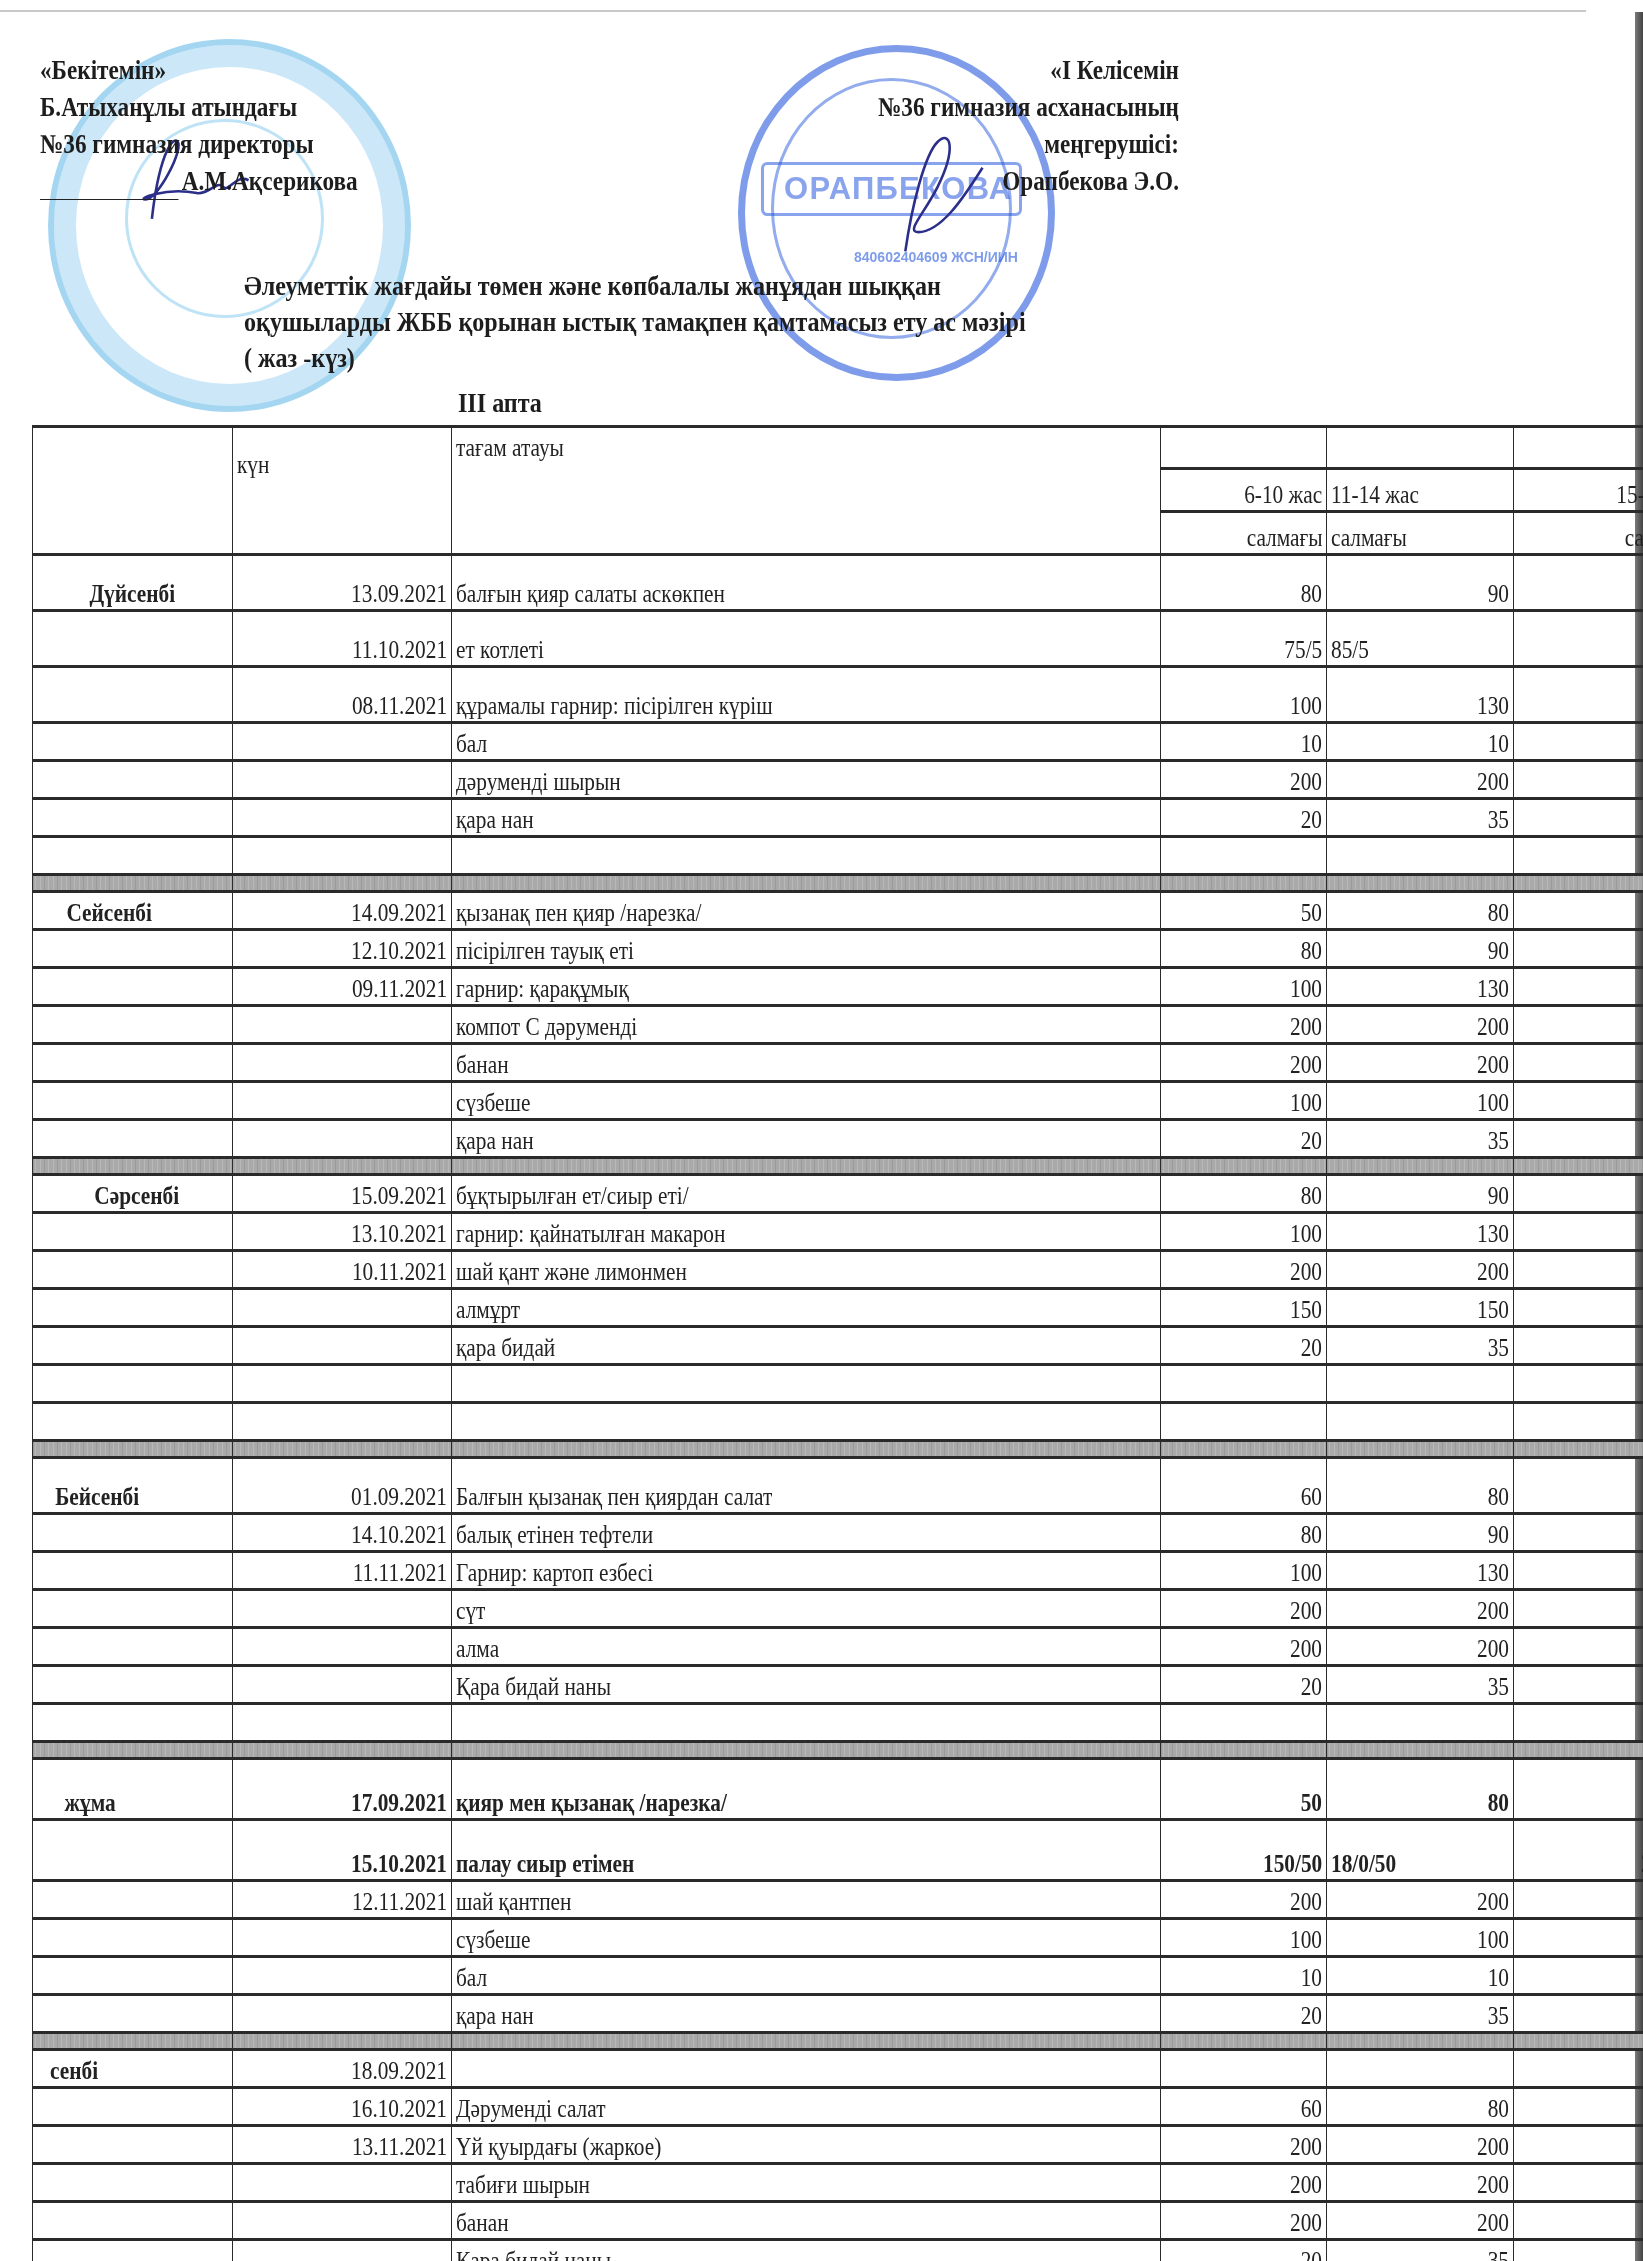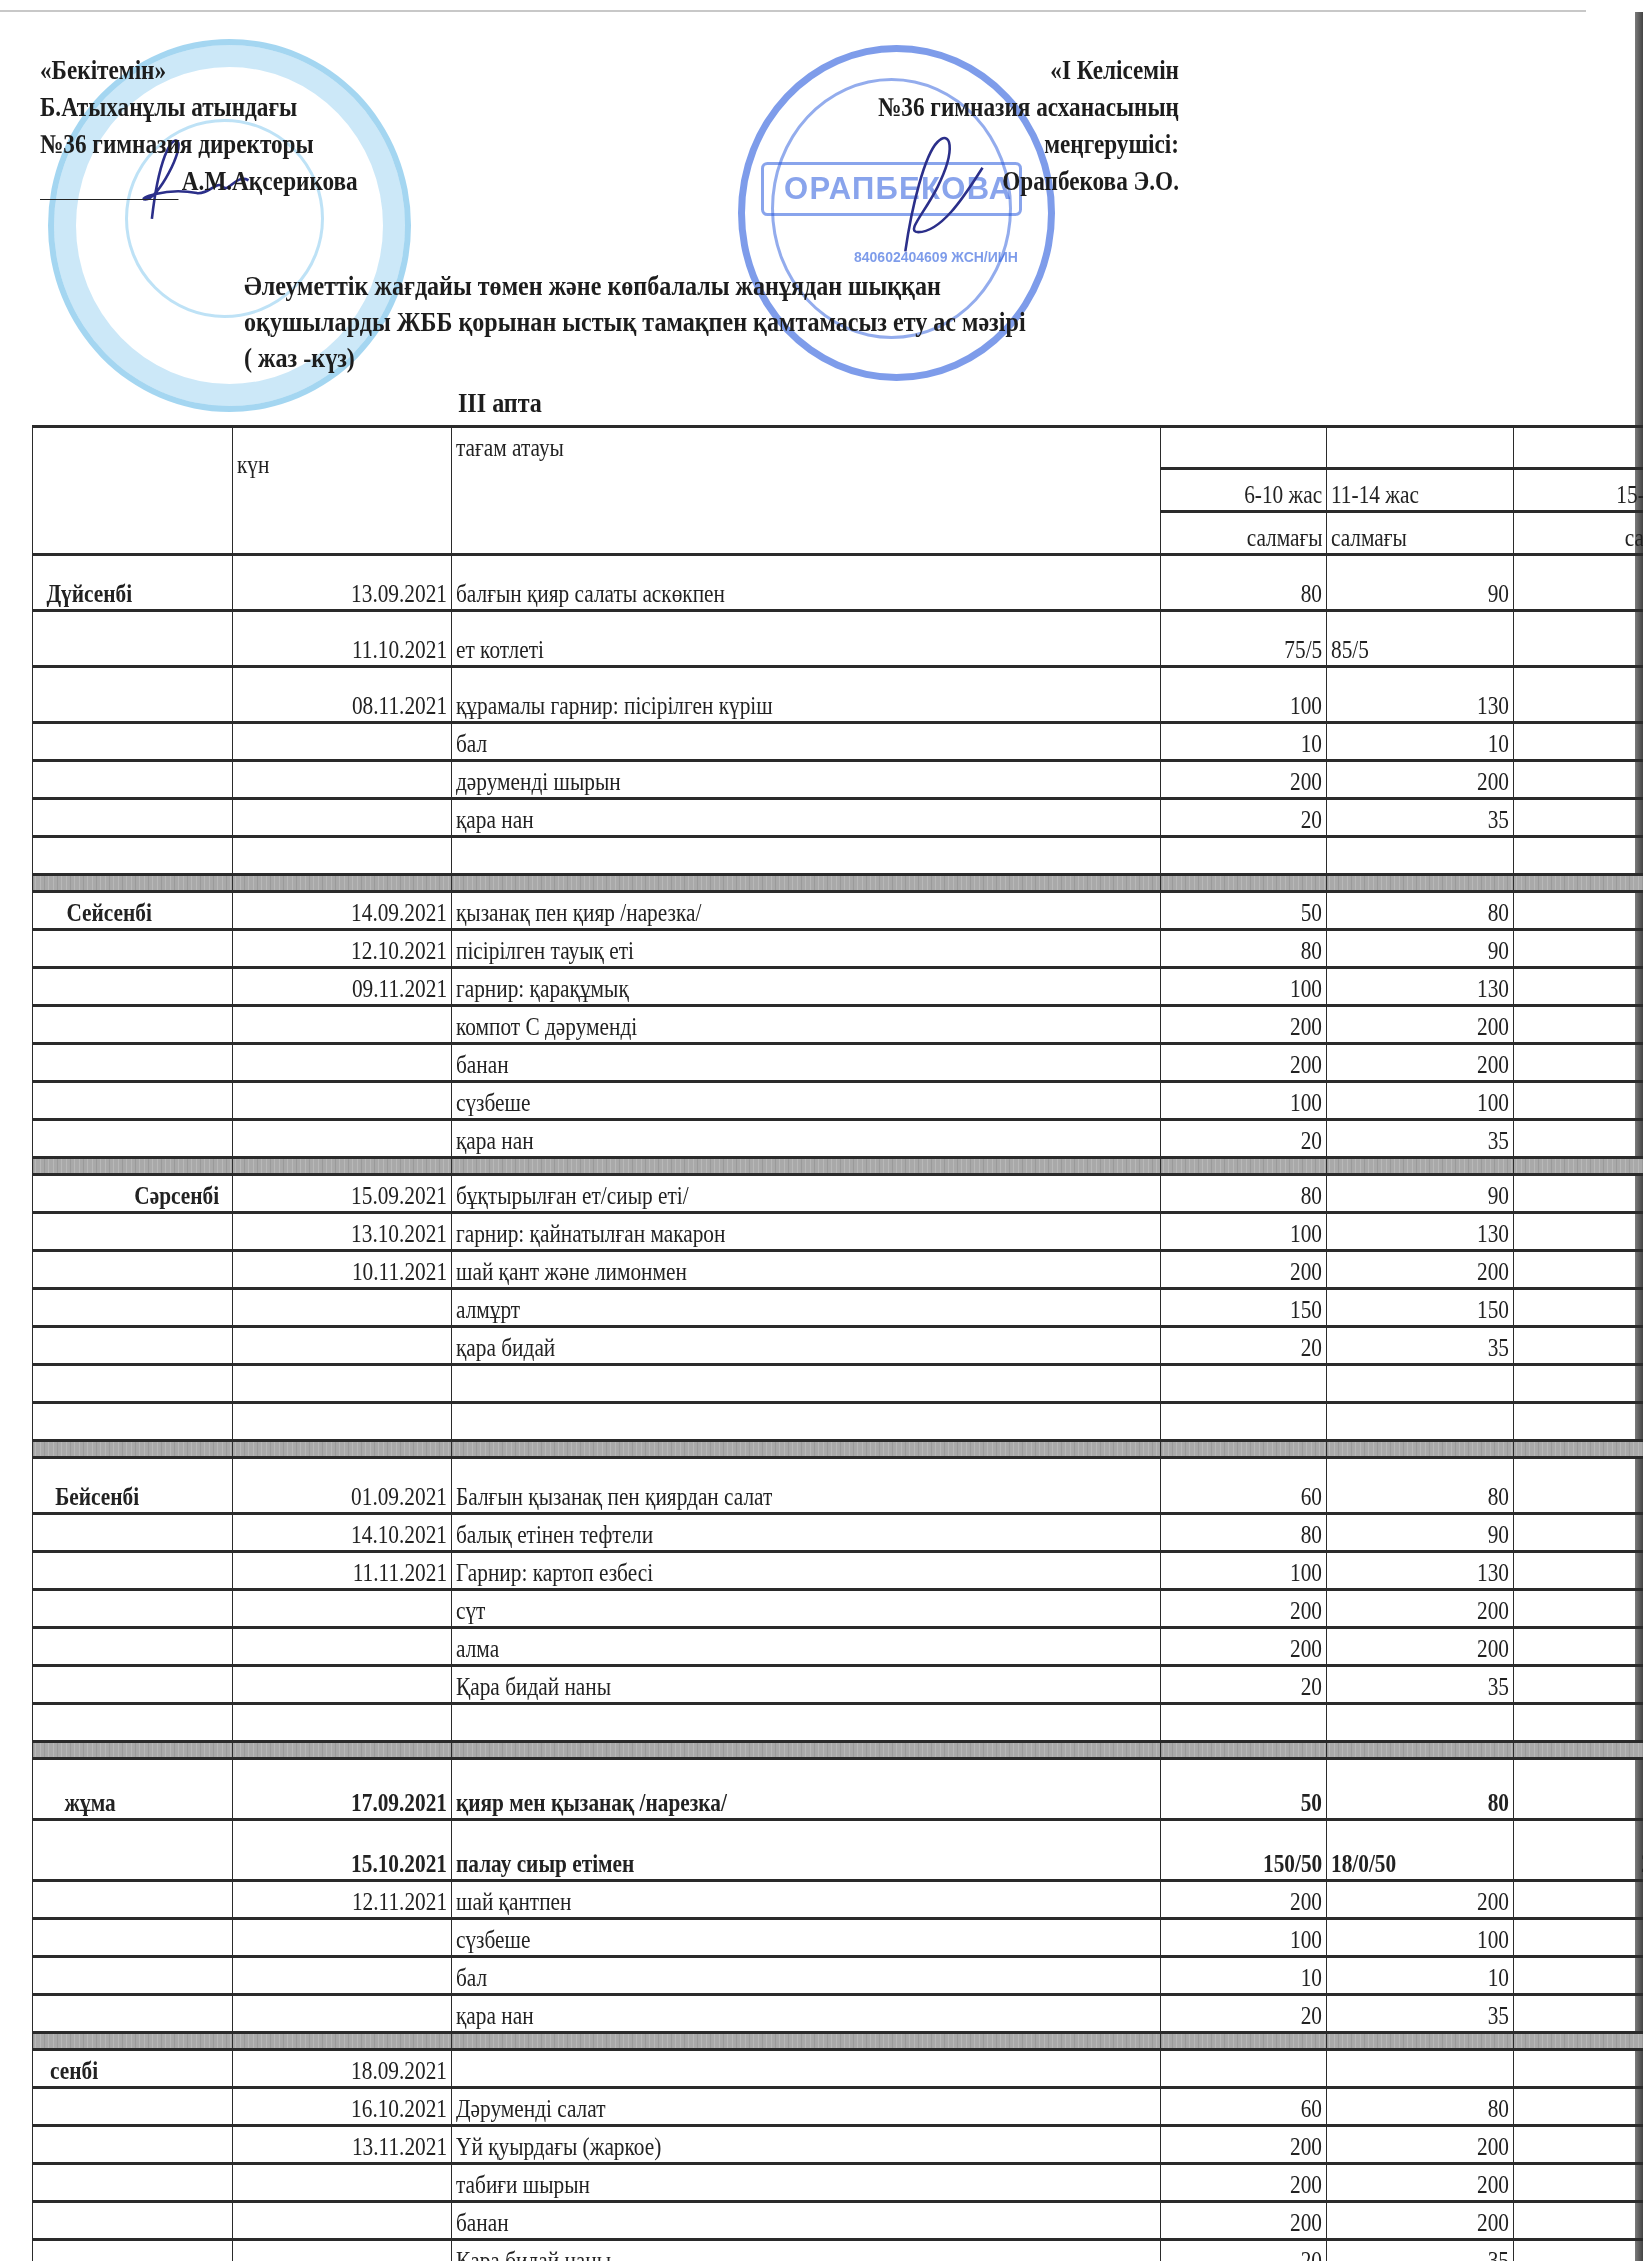--- a/index.html
+++ b/index.html
@@ -33,21 +33,21 @@
   .week { position: absolute; left: 458px; top: 387px; font-weight: bold; font-size: 28px; color:#1d1d1d; transform-origin: 0 0; transform: scaleX(0.86); }
 
   table.menu { position: absolute; left: 32px; top: 425px; width: 1515px; border-collapse: collapse; table-layout: fixed; }
   table.menu td { border: 1.3px solid #2b2b2b; padding: 0 3.9px; font-size: 26px; vertical-align: bottom; overflow: hidden; white-space: nowrap; }
   table.menu tr { border-top: 3.2px solid #2a2a2a; }
   .c-day { width: 200px; } .c-date { width: 219px; } .c-dish { width: 709px; } .c-a { width: 166px; } .c-b { width: 187px; } .c-c { width: 191px; }
   .cond { display: inline-block; transform: scaleX(0.82); }
   .r { text-align: right; }
   .r .cond { transform-origin: 100% 50%; }
   .l .cond { transform-origin: 0 50%; }
-  .dayname { font-weight: bold; font-size: 27px; }
+  .dayname { font-weight: bold; font-size: 27px; text-align: center; }
   .dayname.plain { font-weight: bold; text-align: left; padding-left: 17px; }
   .dayname .cond { transform-origin: 50% 50%; }
   .dayname.plain .cond { transform-origin: 0 50%; }
   tr.h1 td { height: 39px; vertical-align: top; }
   tr.h2 td, tr.h3 td { height: 40px; }
   tr.sep td { height: 14px; background: repeating-linear-gradient(90deg,#9a9a9a 0 1.3px,#b8b8b8 1.3px 2.6px); border-top: 3.2px solid #2a2a2a; border-bottom: 3.2px solid #2a2a2a; }
   tr.row td { height: 35px; }
   tr.tall td { height: 53px; }
   tr.xtall td { height: 58px; font-weight: bold; }
   .hcell-top { border-bottom: 3.2px solid #2a2a2a !important; }
@@ -247,21 +247,21 @@
       </tr>
       <tr class="sep">
         <td></td>
         <td></td>
         <td></td>
         <td></td>
         <td></td>
         <td></td>
       </tr>
       <tr class="row">
-        <td class="dayname" style="text-align: right; padding-left: 13px;"><span class="cond">Сәрсенбі</span></td>
+        <td class="dayname" style="text-align: center; padding-left: 13px;"><span class="cond">Сәрсенбі</span></td>
         <td class="r"><span class="cond">15.09.2021</span></td>
         <td class="l"><span class="cond">бұқтырылған ет/сиыр еті/</span></td>
         <td class="r"><span class="cond">80</span></td>
         <td class="r"><span class="cond">90</span></td>
         <td class="r"></td>
       </tr>
       <tr class="row">
         <td></td>
         <td class="r"><span class="cond">13.10.2021</span></td>
         <td class="l"><span class="cond">гарнир: қайнатылған макарон</span></td>

